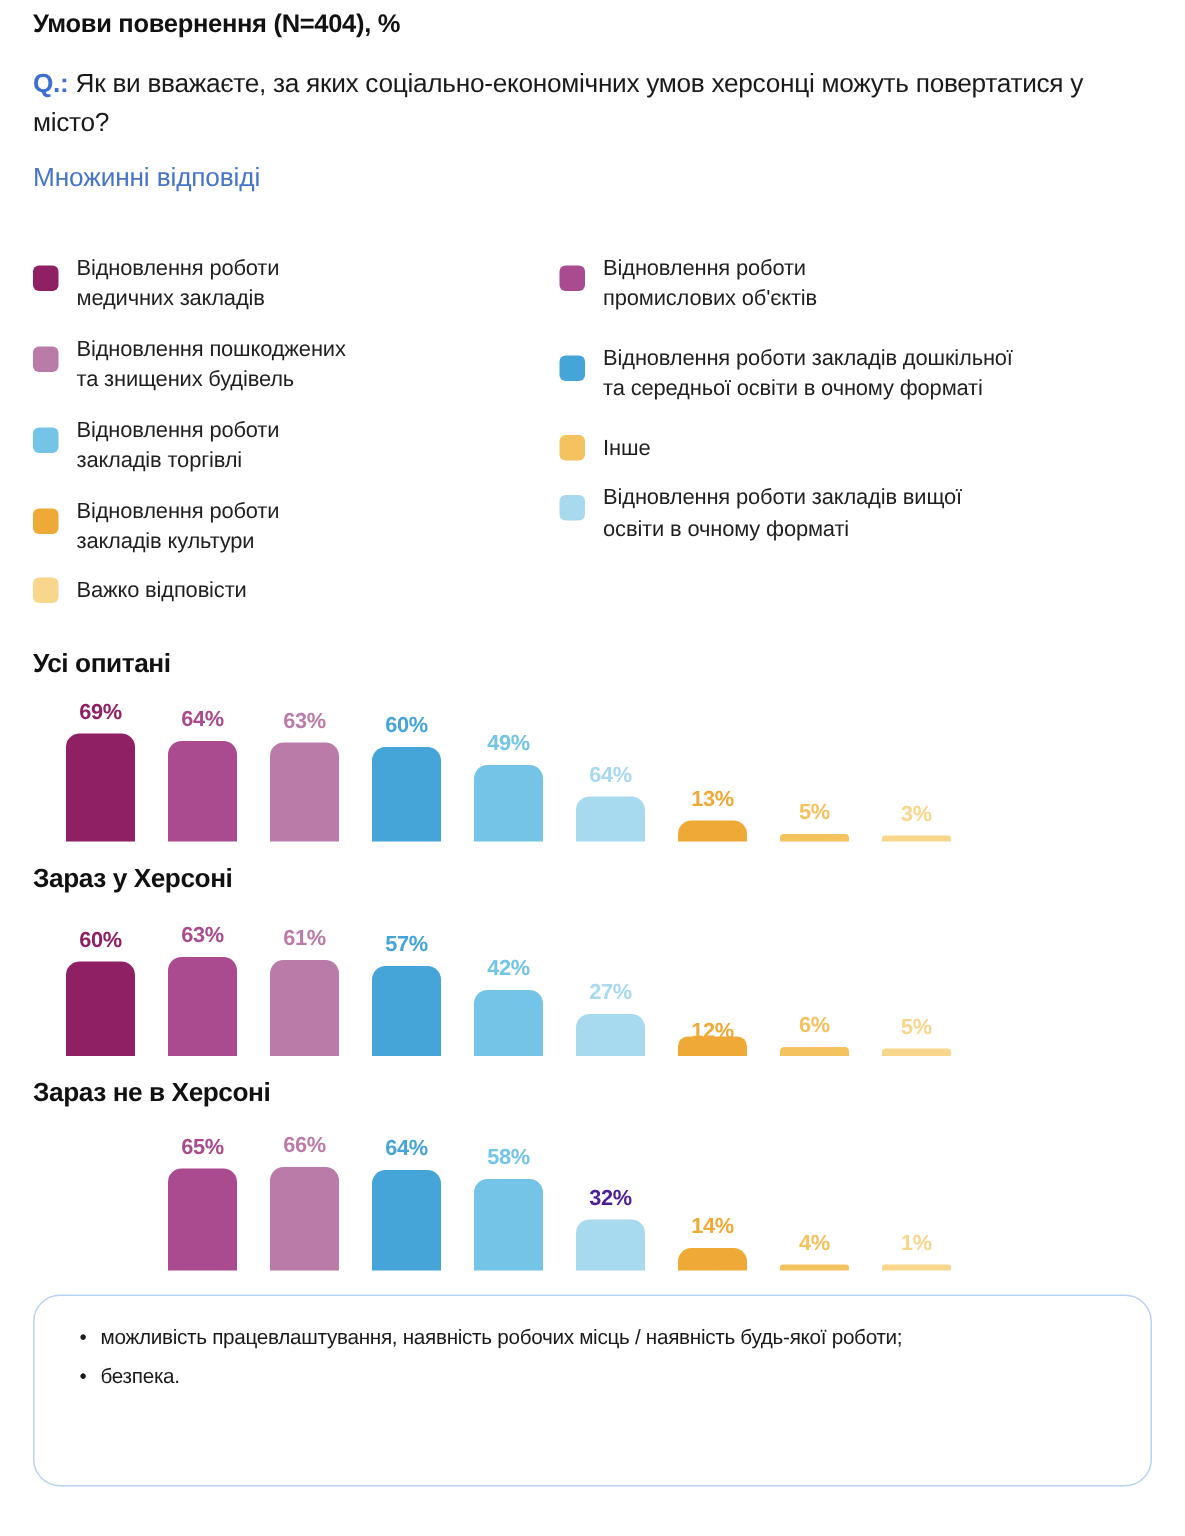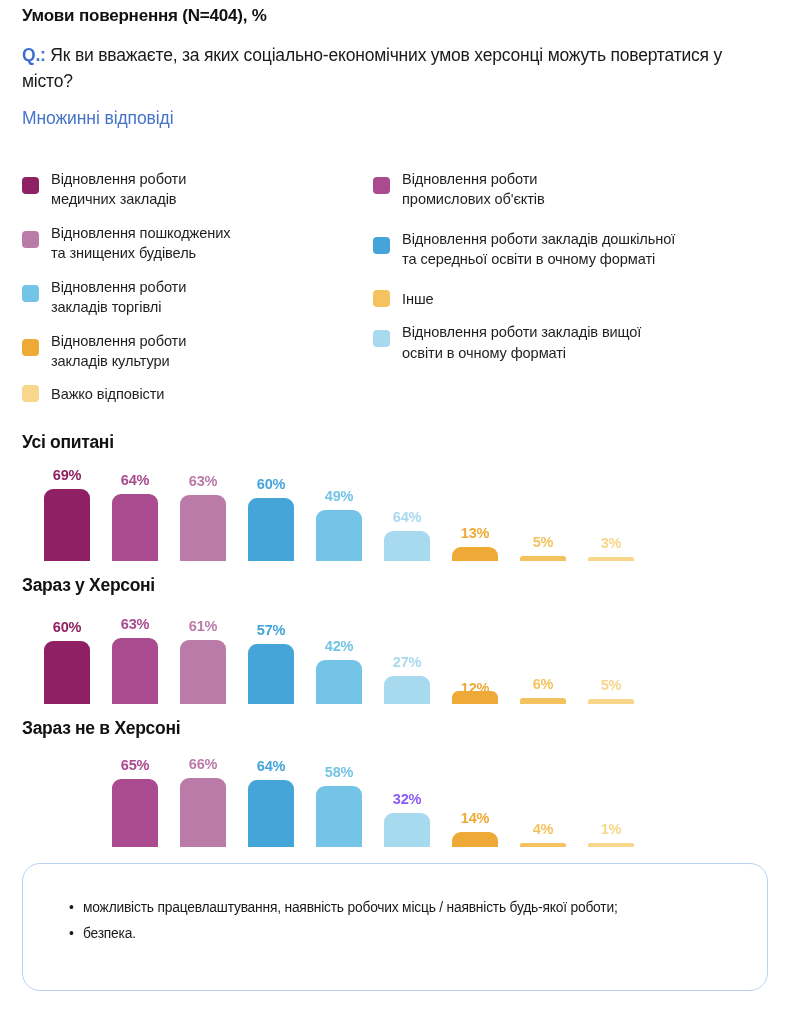--- a/index.html
+++ b/index.html
@@ -119,21 +119,21 @@
     width: 746px;
     height: 128px;
   }
   .footnote-title {
     color: #3c6fd0;
     font-size: 13.5px;
     font-weight: bold;
     margin: 0 0 16px 0;
     letter-spacing: -0.1px;
   }
-  .footnote ul { margin: 16px; padding-left: 18px; list-style: none; }
+  .footnote ul { margin: 0; padding-left: 18px; list-style: none; }
   .footnote li {
     font-size: 13.8px;
     color: #1a1a1a;
     margin-bottom: 11px;
     letter-spacing: -0.2px;
     position: relative;
   }
   .footnote li::before {
     content: "\2022";
     position: absolute;
@@ -298,21 +298,21 @@
           </div>
           <div class="bar-slot" style="left: 226px;">
             <div class="bar-value" style="bottom: 73px; color: rgb(69, 164, 216);">64%</div>
             <div class="bar" style="height: 67px; background: rgb(69, 164, 216);"></div>
           </div>
           <div class="bar-slot" style="left: 294px;">
             <div class="bar-value" style="bottom: 67px; color: rgb(115, 196, 230);">58%</div>
             <div class="bar" style="height: 61px; background: rgb(115, 196, 230);"></div>
           </div>
           <div class="bar-slot" style="left: 362px;">
-            <div class="bar-value" style="bottom: 40px; color: #8b5cf6;">32%</div>
+            <div class="bar-value" style="bottom: 40px; color: #4c1d95;">32%</div>
             <div class="bar" style="height: 34px; background: rgb(168, 218, 239);"></div>
           </div>
           <div class="bar-slot" style="left: 430px;">
             <div class="bar-value" style="bottom: 21px; color: rgb(239, 169, 55);">14%</div>
             <div class="bar" style="height: 15px; background: rgb(239, 169, 55);"></div>
           </div>
           <div class="bar-slot" style="left: 498px;">
             <div class="bar-value" style="bottom: 10px; color: rgb(244, 194, 94);">4%</div>
             <div class="bar" style="height: 4px; background: rgb(244, 194, 94); border-radius: 2px 2px 0px 0px;"></div>
           </div>

